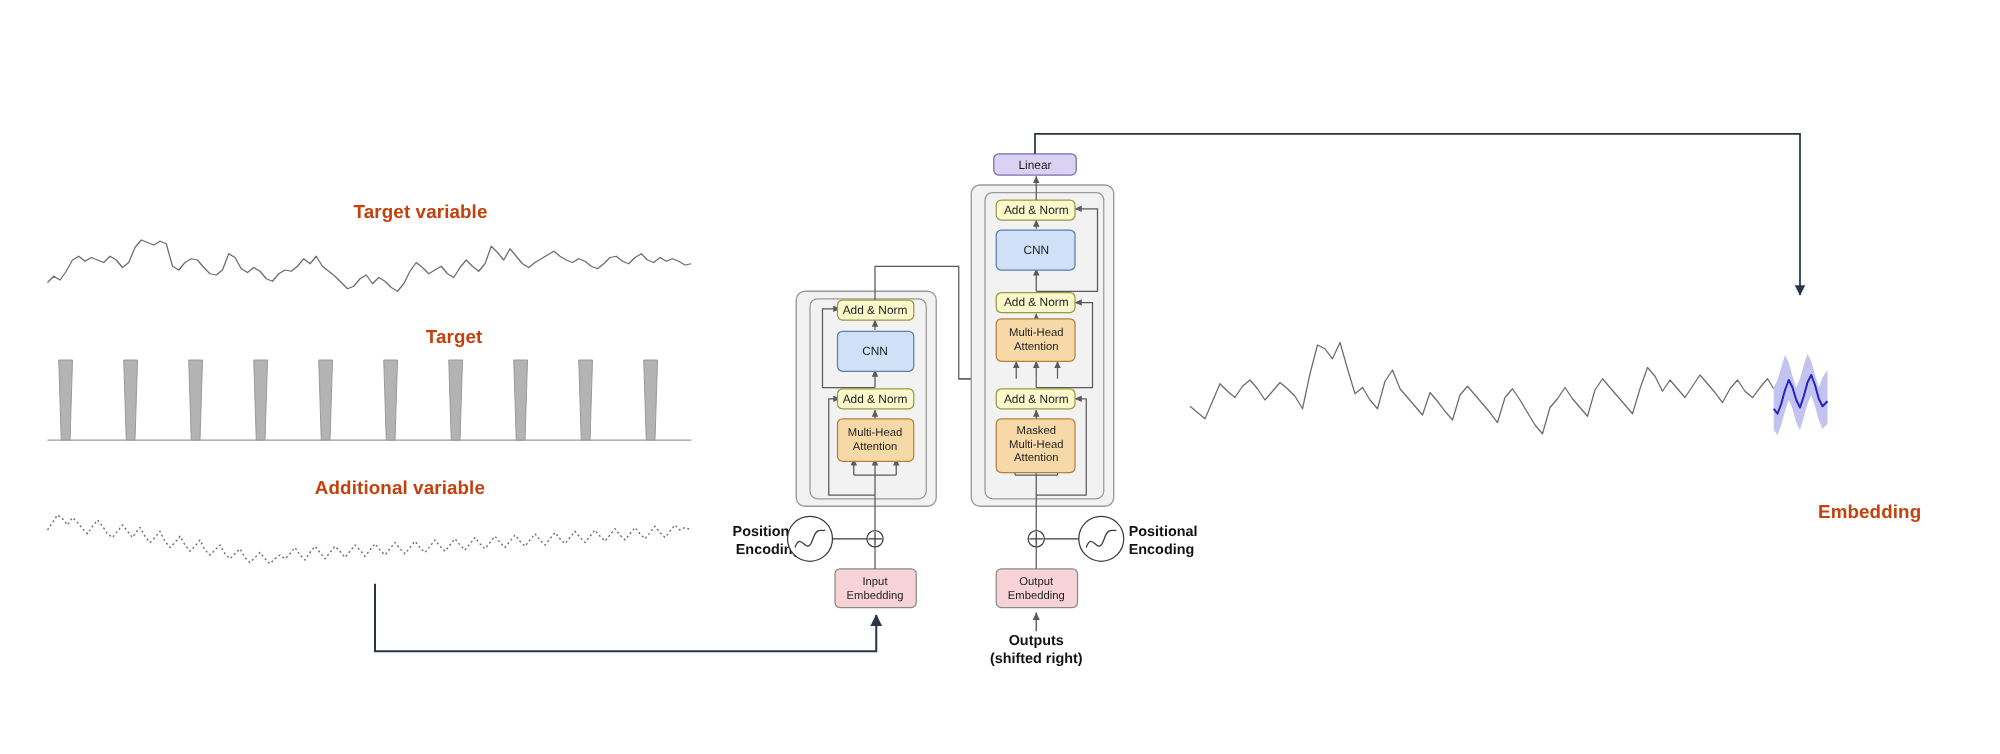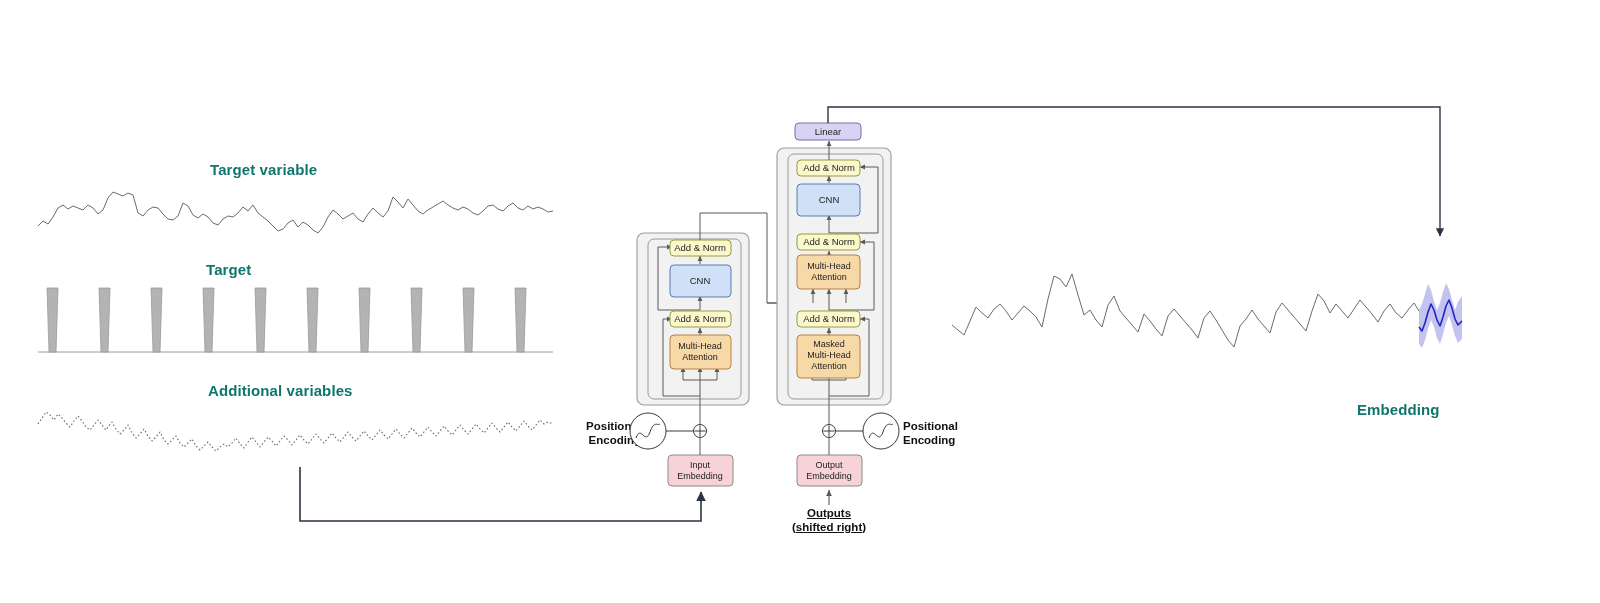--- a/index.html
+++ b/index.html
@@ -1,46 +1,46 @@
 <!DOCTYPE html>
 <html><head>
 <meta charset="utf-8">
 <style>
   html,body{margin:0;padding:0;background:#ffffff;}
   body{width:1600px;height:603px;position:relative;overflow:hidden;
        font-family:"Liberation Sans",sans-serif;color:#2b2f3a;}
   #stage{position:absolute;left:0;top:0;width:1600px;height:603px;}
   svg#diagram{position:absolute;left:0;top:0;width:1600px;height:603px;}
-  .panel-title{position:absolute;font-weight:bold;font-size:15px;color:#0f766e;
-      white-space:nowrap;text-align:left;letter-spacing:.1px;}
+  .panel-title{position:absolute;font-weight:bold;font-size:15px;color:#c2410c;
+      white-space:nowrap;text-align:right;letter-spacing:.1px;}
   .blk-label{font-family:"Liberation Sans",sans-serif;font-size:9.5px;fill:#1d1d1d;}
   .blk-label-sm{font-family:"Liberation Sans",sans-serif;font-size:9px;fill:#1d1d1d;}
   .pe-label{position:absolute;font-weight:bold;font-size:11.5px;line-height:14px;
       color:#111;white-space:nowrap;}
 </style>
 </head>
 <body>
 
 <div id="stage">
 
   <div class="panel-title" style="left:210px;top:161px;width:180px;">Target variable</div>
   <div class="panel-title" style="left:206px;top:261px;width:180px;">Target</div>
-  <div class="panel-title" style="left:208px;top:382px;width:180px;">Additional variables</div>
+  <div class="panel-title" style="left:208px;top:382px;width:180px;">Additional variable</div>
   <div class="panel-title" style="left:1357px;top:401px;width:180px;">Embedding</div>
 
   <div class="pe-label" style="left:561px;top:419px;text-align:right;width:80px;">
     <span>Positional</span><br>
     <span>Encoding</span>
   </div>
   <div class="pe-label" style="left:903px;top:419px;text-align:left;width:90px;">
     <span>Positional</span><br>
     <span>Encoding</span>
   </div>
 
-  <div class="pe-label" style="left:769px;top:506px;text-align:center;width:120px;text-decoration:underline;">
+  <div class="pe-label" style="left:769px;top:506px;text-align:center;width:120px;">
     <span>Outputs</span><br>
     <span>(shifted right)</span>
   </div>
 
   <svg id="diagram" viewBox="0 0 1600 603">
     <defs>
       <marker id="ah" markerWidth="7" markerHeight="7" refX="5.4" refY="2.6" orient="auto" markerUnits="strokeWidth">
         <path d="M0,0 L5.6,2.6 L0,5.2 z" fill="#5a5a5a"></path>
       </marker>
       <marker id="ahd" markerWidth="8" markerHeight="8" refX="5.6" refY="3" orient="auto" markerUnits="strokeWidth">

